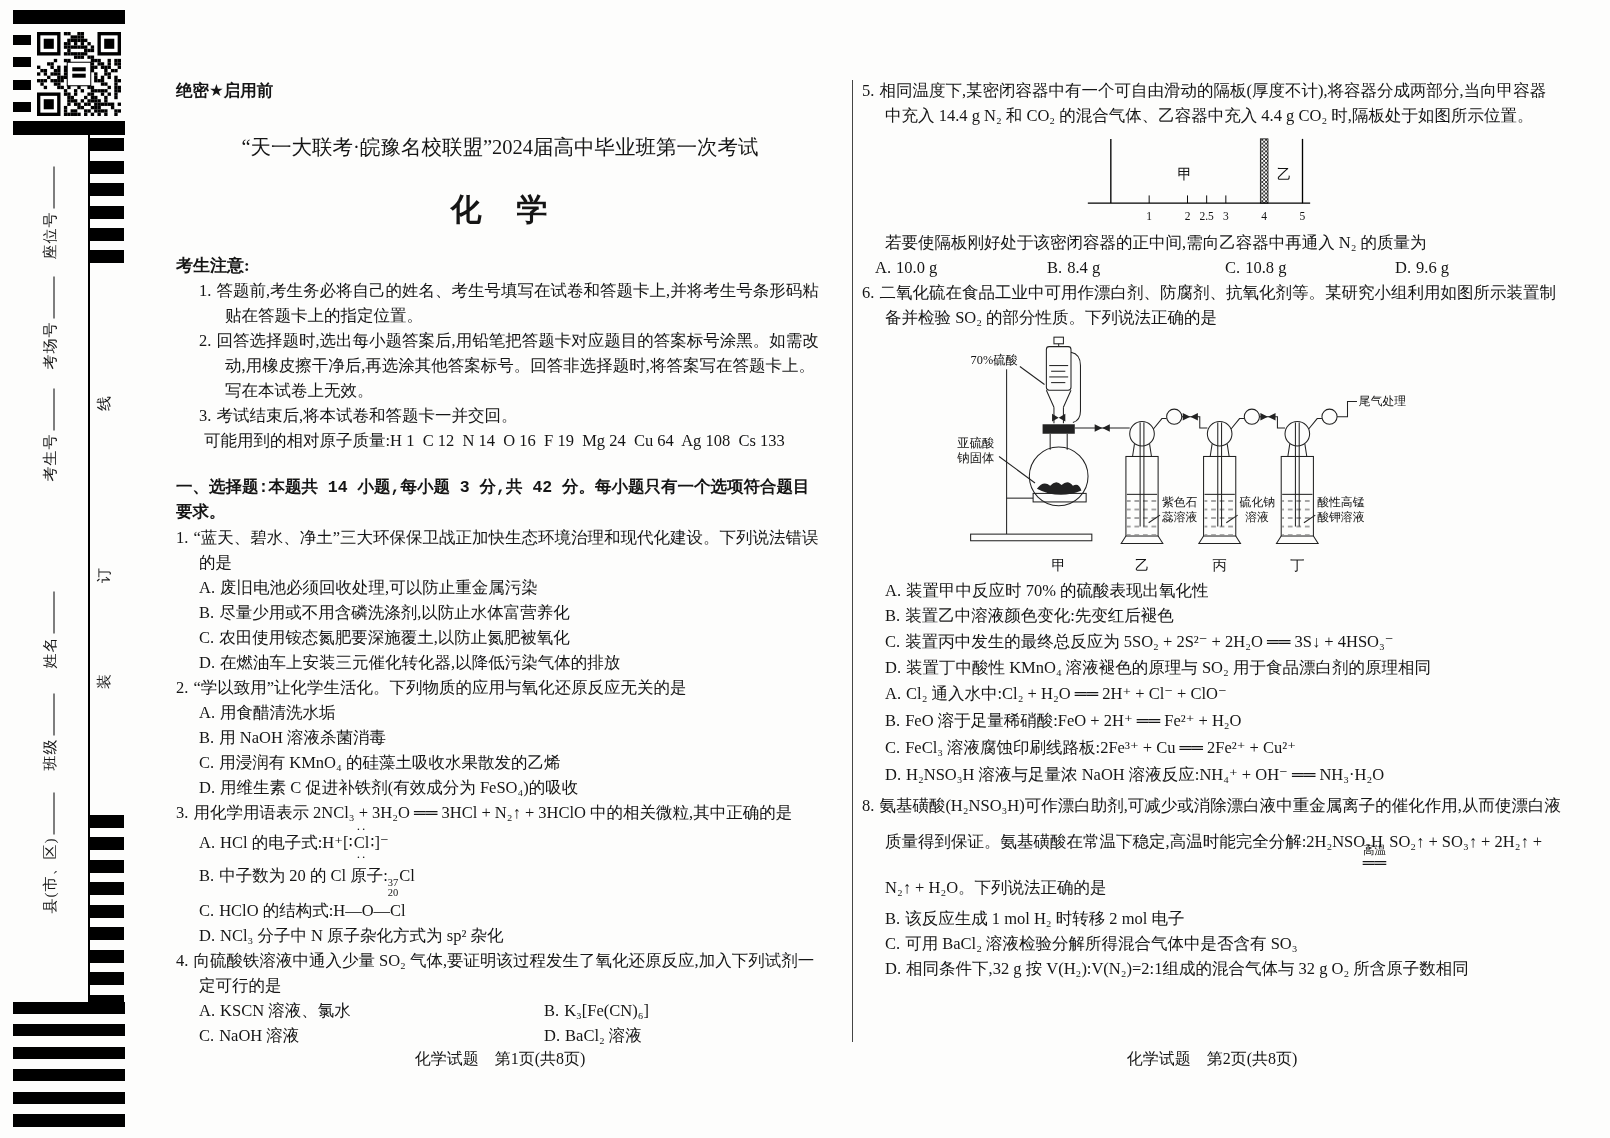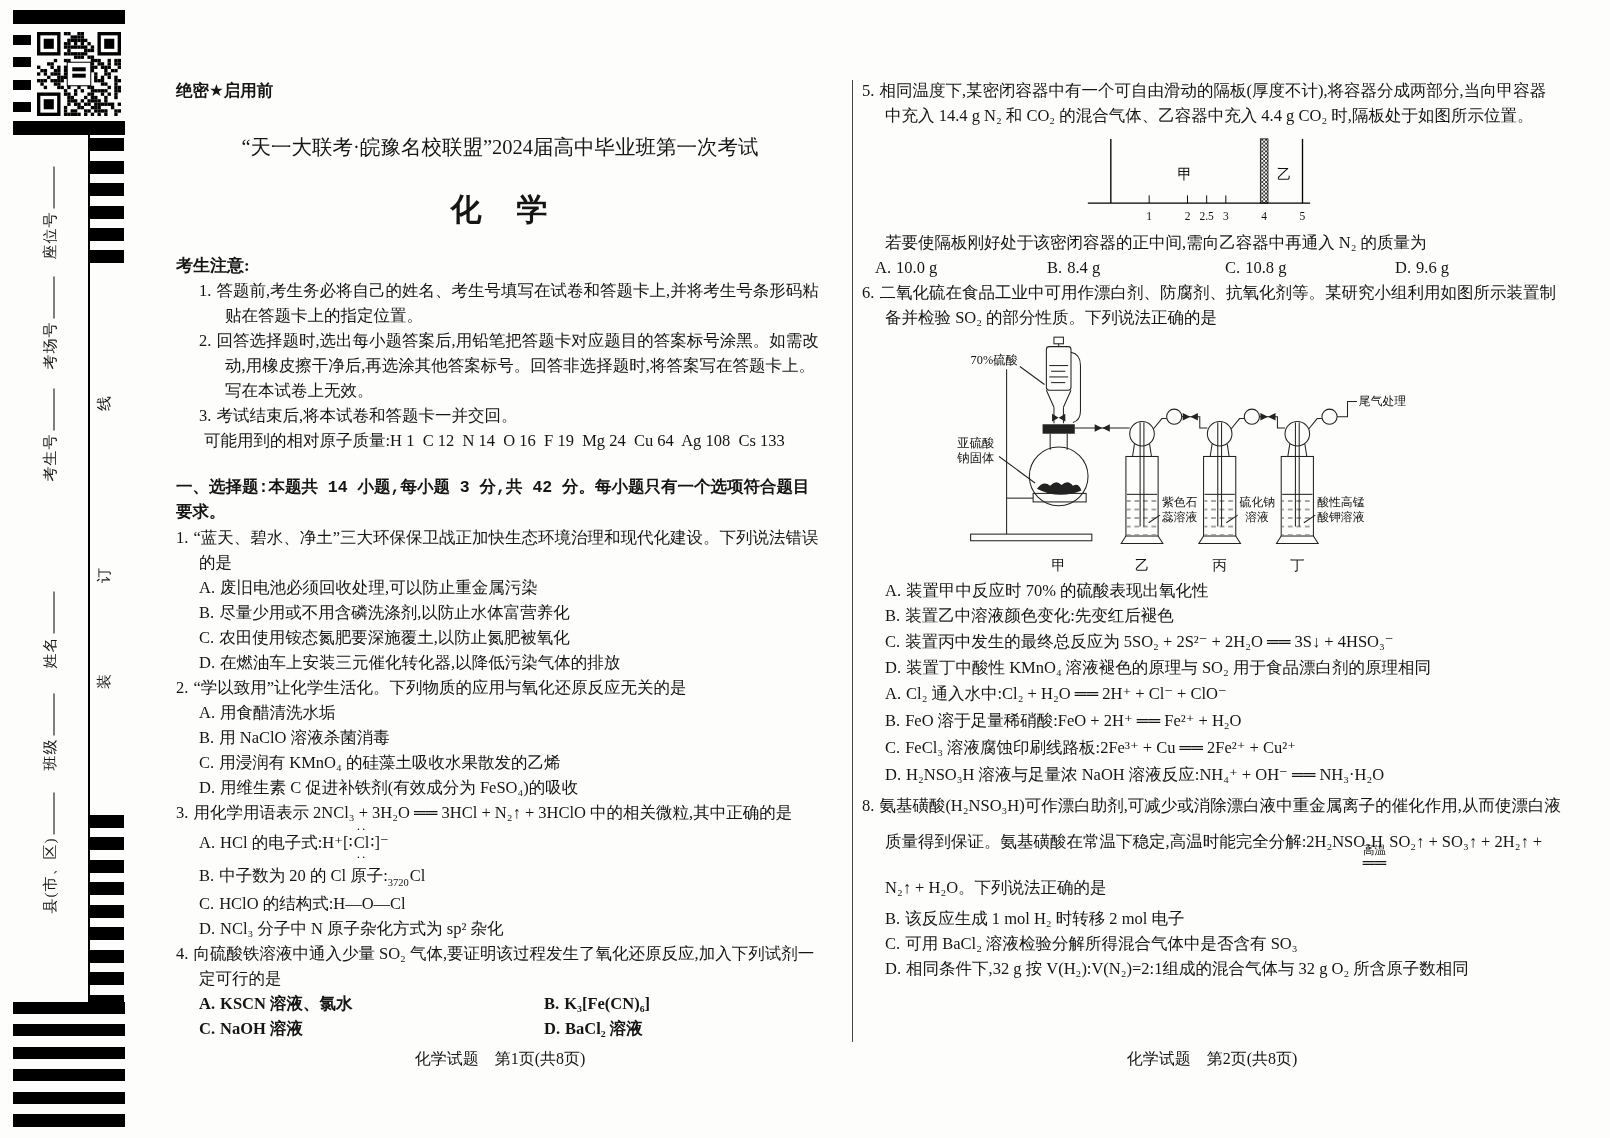--- a/index.html
+++ b/index.html
@@ -37,33 +37,33 @@
   .notice-title{font-weight:700;font-size:17px;margin-top:22px;}
   .note{padding-left:49px;text-indent:-26px;}
   .nnum{margin-right:5px;}
   .masses{padding-left:28px;white-space:pre-wrap;}
   .sec-header{font-weight:700;margin-top:22px;font-family:Liberation Mono, monospace;}
   .stem{padding-left:23px;text-indent:-23px;}
   .qnum{margin-right:5px;}
   .opt{padding-left:23px;}
   .olabel{margin-right:5px;}
   .optgrid{display:grid;grid-template-columns:345px 1fr;padding-left:23px;}
-  .optgrid .opt{padding-left:0;font-weight:bold;}
+  .optgrid .opt{padding-left:0;}
   .optrow{display:grid;grid-template-columns:172px 178px 170px auto;padding-left:13px;}
   .optrow .opt{padding-left:0;}
   .pfooter{position:absolute;top:968px;left:0;width:100%;text-align:center;font-size:16px;}
   
   .lewis{position:relative;display:inline-block;padding:0 1px;line-height:1;}
   .dots{position:absolute;left:50%;transform:translateX(-50%);font-style:normal;
     font-size:13px;line-height:4px;letter-spacing:1px;}
   .dots.top{top:-8px;}
   .dots.bot{bottom:-7px;}
   .opt-tall{line-height:35px;}
   .opt-iso{line-height:31px;}
-  .iso{display:inline-flex;flex-direction:row;vertical-align:-5px;font-size:10.5px;
+  .iso{display:inline-flex;flex-direction:column;vertical-align:-5px;font-size:10.5px;
     line-height:10px;margin-right:1px;}
   .condeq{display:inline-flex;flex-direction:column;align-items:center;vertical-align:-7px;
     line-height:1;margin:0 3px;}
   .cond{font-size:11.5px;font-style:normal;line-height:12px;}
   .eqb{font-weight:400;line-height:14px;}
   .q8stemline{line-height:36px;}
   .eqline{line-height:27px;}
   svg{display:block;}
   svg text{fill:#111;font-family:inherit;}
   .q5svg{margin:6px 0 0 222px;}
@@ -348,21 +348,21 @@
     <div class="stem"><span class="qnum">1.</span><span>“蓝天、碧水、净土”三大环保保卫战正加快生态环境治理和现代化建设。下列说法错误的是</span></div>
     <div class="opt"><span class="olabel">A.</span><span>废旧电池必须回收处理,可以防止重金属污染</span></div>
     <div class="opt"><span class="olabel">B.</span><span>尽量少用或不用含磷洗涤剂,以防止水体富营养化</span></div>
     <div class="opt"><span class="olabel">C.</span><span>农田使用铵态氮肥要深施覆土,以防止氮肥被氧化</span></div>
     <div class="opt"><span class="olabel">D.</span><span>在燃油车上安装三元催化转化器,以降低污染气体的排放</span></div>
   </div>
 
   <div class="q">
     <div class="stem"><span class="qnum">2.</span><span>“学以致用”让化学生活化。下列物质的应用与氧化还原反应无关的是</span></div>
     <div class="opt"><span class="olabel">A.</span><span>用食醋清洗水垢</span></div>
-    <div class="opt"><span class="olabel">B.</span><span>用 NaClO 溶液杀菌消毒</span></div>
+    <div class="opt"><span class="olabel">B.</span><span>用 NaOH 溶液杀菌消毒</span></div>
     <div class="opt"><span class="olabel">C.</span><span>用浸润有 KMnO₄ 的硅藻土吸收水果散发的乙烯</span></div>
     <div class="opt"><span class="olabel">D.</span><span>用维生素 C 促进补铁剂(有效成分为 FeSO₄)的吸收</span></div>
   </div>
 
   <div class="q">
     <div class="stem"><span class="qnum">3.</span><span>用化学用语表示 2NCl₃ + 3H₂O ══ 3HCl + N₂↑ + 3HClO 中的相关微粒,其中正确的是</span></div>
     <div class="opt opt-tall">
       <span class="olabel">A.</span><span>HCl 的电子式:H⁺[∶</span><span class="lewis"><i class="dots top">··</i><span>Cl</span><i class="dots bot">··</i></span><span>∶]⁻</span>
     </div>
     <div class="opt opt-iso">

